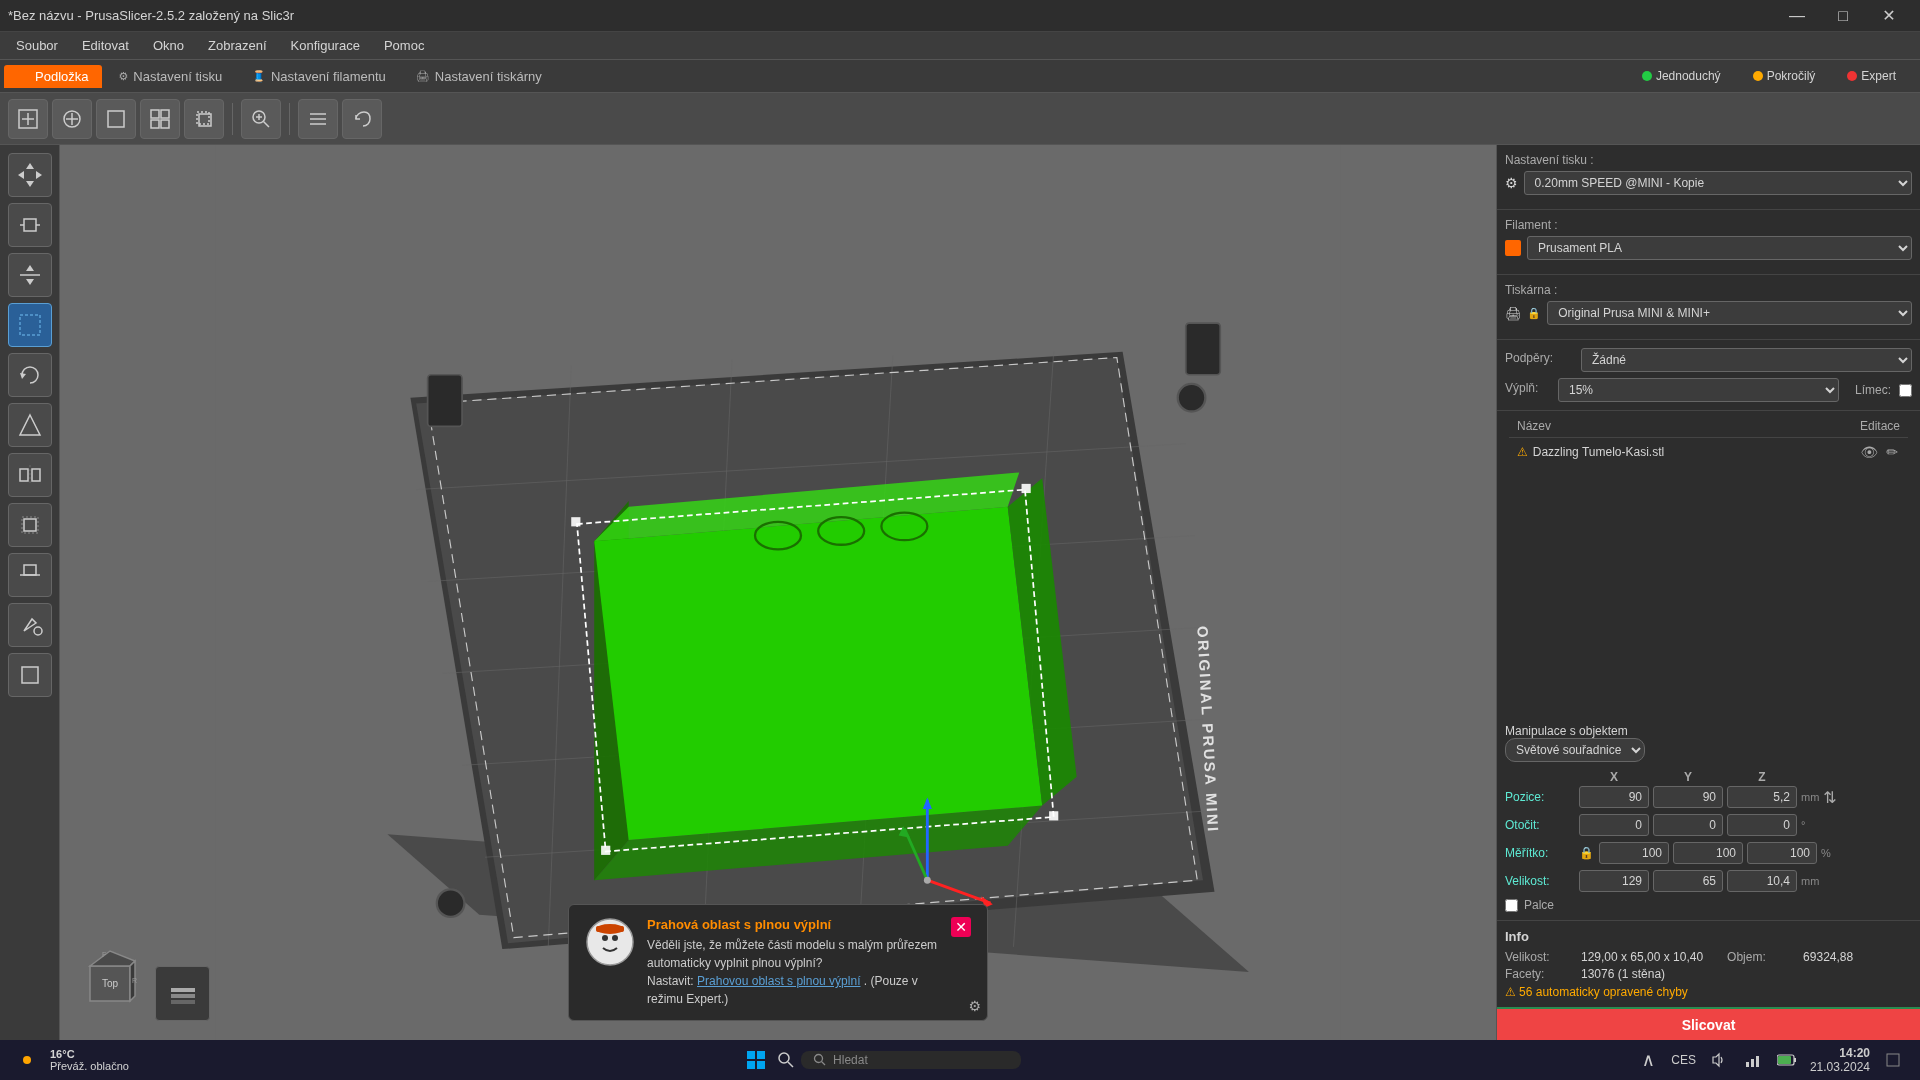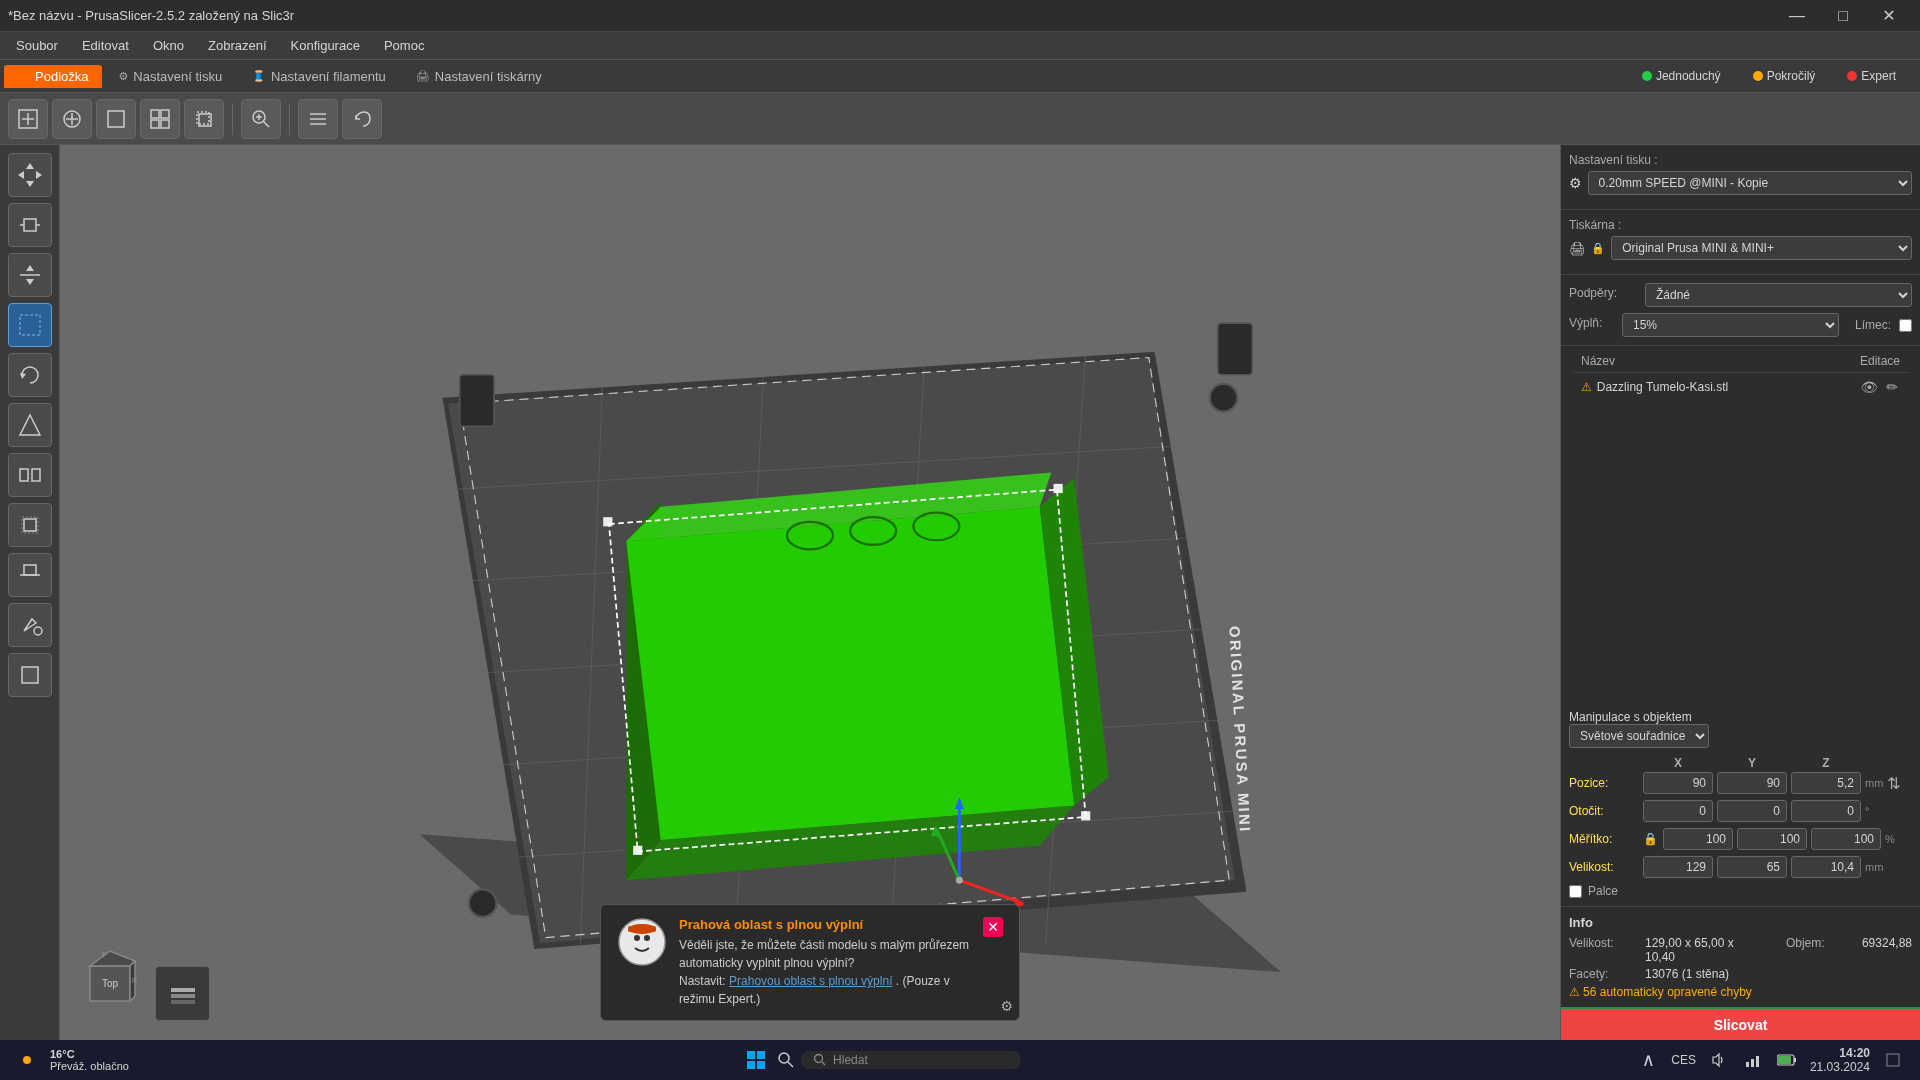--- a/index.html
+++ b/index.html
@@ -29,21 +29,21 @@
 
     
     #left-toolbar { width: 60px; background: #3a3a3a; display: flex; flex-direction: column; align-items: center; padding: 8px 4px; gap: 6px; border-right: 1px solid #555; }
     .left-btn { width: 44px; height: 44px; display: flex; align-items: center; justify-content: center; background: #4a4a4a; border: 1px solid #666; border-radius: 4px; cursor: pointer; font-size: 20px; color: #ddd; }
     .left-btn.active { background: #2a6098; border-color: #5a9fd4; }
 
     
     #viewport { flex: 1; background: #6a6a6a; position: relative; overflow: hidden; }
 
     
-    #right-panel { width: 360px; background: #2d2d2d; border-left: 1px solid #555; overflow-y: auto; display: flex; flex-direction: column; }
+    #right-panel { width: 424px; background: #2d2d2d; border-left: 1px solid #555; overflow-y: auto; display: flex; flex-direction: column; }
     #right-panel .section { padding: 8px; border-bottom: 1px solid #444; }
     #right-panel label { font-size: 12px; color: #aaa; display: block; margin-bottom: 4px; }
     .row-field { display: flex; align-items: center; gap: 6px; margin-bottom: 6px; }
     .row-field label { min-width: 70px; color: #aaa; font-size: 12px; margin: 0; }
     .select-field { flex: 1; background: #3c3c3c; border: 1px solid #666; color: #d4d4d4; padding: 3px 6px; font-size: 12px; border-radius: 3px; cursor: pointer; }
     .profile-row { display: flex; align-items: center; gap: 6px; margin-bottom: 6px; }
     .profile-icon { font-size: 14px; }
     .color-dot { width: 16px; height: 16px; border-radius: 2px; flex-shrink: 0; }
     .mode-btn { display: flex; align-items: center; gap: 4px; font-size: 12px; padding: 2px 8px; border-radius: 3px; cursor: pointer; justify-content: flex-end; }
     .mode-btn .dot { width: 10px; height: 10px; border-radius: 50%; }
@@ -53,21 +53,21 @@
     .obj-header { display: flex; justify-content: space-between; padding: 4px 8px; font-size: 12px; color: #aaa; border-bottom: 1px solid #444; }
     .obj-item { display: flex; align-items: center; justify-content: space-between; padding: 4px 8px; font-size: 12px; cursor: pointer; }
     .obj-item .obj-name { display: flex; align-items: center; gap: 5px; }
     .obj-item .obj-actions { display: flex; gap: 4px; }
     .obj-action-btn { background: transparent; border: none; color: #aaa; cursor: pointer; font-size: 14px; padding: 2px; }
 
     
     #manip { padding: 8px; }
     #manip h3 { font-size: 12px; font-weight: normal; color: #d4d4d4; }
     .coord-row { display: flex; align-items: center; gap: 4px; margin-bottom: 6px; }
-    .coord-label { min-width: 70px; font-size: 12px; color: #fde047; }
+    .coord-label { min-width: 70px; font-size: 12px; color: #5eead4; }
     .coord-input { width: 70px; background: #3c3c3c; border: 1px solid #666; color: #d4d4d4; padding: 3px 6px; font-size: 12px; border-radius: 3px; text-align: right; }
     .coord-unit { font-size: 11px; color: #888; }
     .xyz-headers { display: flex; gap: 4px; padding-left: 74px; margin-bottom: 2px; font-size: 12px; font-weight: bold; color: #aaa; }
     .xyz-h { width: 70px; text-align: center; }
     .lock-icon-wrap { width: 16px; display: flex; align-items: center; justify-content: center; }
 
     
     #info-section { padding: 8px; border-top: 1px solid #444; }
     #info-section h3 { font-size: 13px; font-weight: bold; margin-bottom: 6px; color: #d4d4d4; }
     .info-row { display: flex; gap: 16px; font-size: 12px; margin-bottom: 3px; }
@@ -98,21 +98,21 @@
 
     
     .view-cube { position: absolute; bottom: 20px; left: 20px; width: 80px; height: 80px; }
     .layers-btn { position: absolute; bottom: 20px; left: 110px; width: 60px; height: 60px; background: #3a3a3a; border: 1px solid #666; border-radius: 4px; display: flex; align-items: center; justify-content: center; cursor: pointer; font-size: 24px; color: #ccc; }
 
     
     #bed-svg { position: absolute; top: 0; left: 0; width: 100%; height: 100%; }
 
     .warn-icon { color: #ffaa00; font-size: 12px; }
 
-    #coord-system-select { background: #3c3c3c; border: 1px solid #666; color: #d4d4d4; padding: 3px 6px; font-size: 12px; border-radius: 3px; }
+    #coord-system-select { background: #3c3c3c; border: 1px solid #666; color: #d4d4d4; padding: 3px 6px; font-size: 12px; border-radius: 10px; }
     .manip-header-row { display: flex; align-items: center; gap: 6px; margin-bottom: 8px; }
   </style>
 </head>
 <body>
 
 <div id="titlebar">
   <span>*Bez názvu - PrusaSlicer-2.5.2 založený na Slic3r</span>
   <div class="win-controls">
     <button class="win-btn">—</button>
     <button class="win-btn">□</button>
@@ -416,20 +416,29 @@
     <div class="section">
       <label>Nastavení tisku :</label>
       <div class="profile-row">
         <span class="profile-icon">⚙</span>
         <select class="select-field" style="flex:1;">
           <option>0.20mm SPEED @MINI - Kopie</option>
         </select>
       </div>
     </div>
 
+    <div class="section">
+      <label>Filament :</label>
+      <div class="profile-row">
+        <div class="color-dot" style="background:#ff6600;"></div>
+        <select class="select-field">
+          <option>Prusament PLA</option>
+        </select>
+      </div>
+    </div>
 
     <div class="section">
       <label>Tiskárna :</label>
       <div class="profile-row">
         <span style="font-size:13px;">🖨</span>
         <span style="font-size:11px;color:#aaa;">🔒</span>
         <select class="select-field">
           <option>Original Prusa MINI &amp; MINI+</option>
         </select>
       </div>

